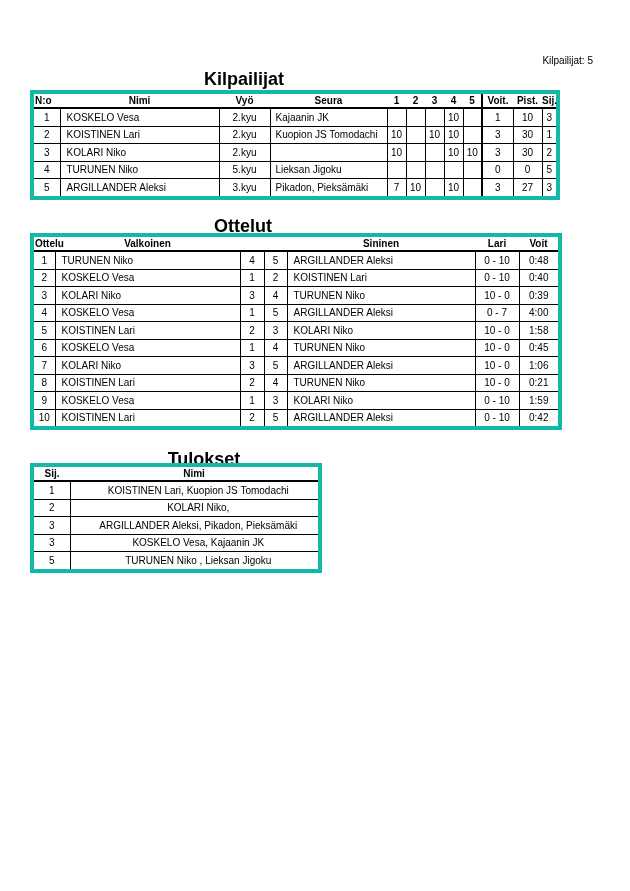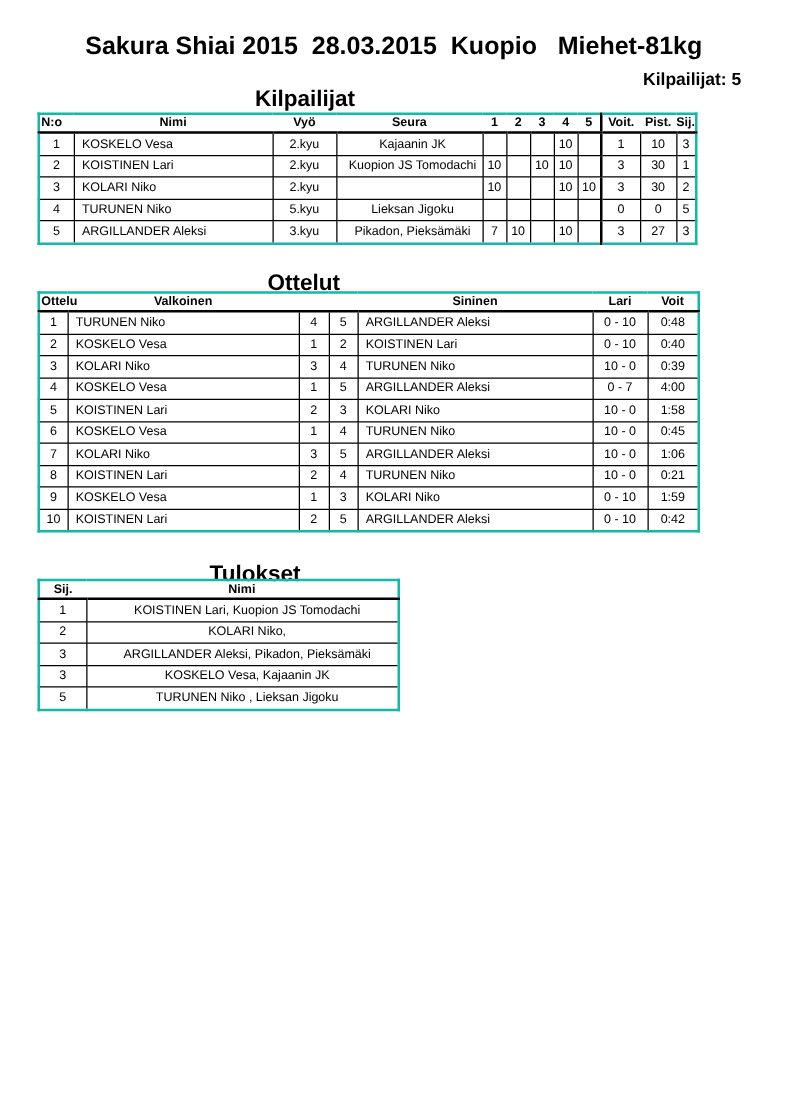--- a/index.html
+++ b/index.html
@@ -17,39 +17,39 @@
     top: 26px; left: 0;
     width: 630px;
     text-align: center;
     font-size: 20px;
     font-weight: bold;
     white-space: pre;
   }
   .count-label {
     position: absolute;
     top: 55px; right: 37px;
-    font-size: 14px;
-    font-weight: bold;
+    font-size: 10px;
+    font-weight: normal;
   }
   .section-title {
     position: absolute;
     transform: translateX(-50%);
     font-size: 18px;
     font-weight: bold;
     white-space: nowrap;
   }
   .st-kilpailijat { left: 244px; top: 69px; }
   .st-ottelut    { left: 243px; top: 216px; }
   .st-tulokset   { left: 204px; top: 449px; }
 
   table.sheet {
     position: absolute;
     border-collapse: collapse;
     table-layout: fixed;
-    border: 2px solid #14b8a6;
+    border: 4px solid #14b8a6;
     font-size: 10px;
   }
   table.sheet th {
     font-weight: bold;
     height: 13px;
     border: none;
     border-bottom: 2px solid #000;
     padding: 0;
     white-space: nowrap;
     overflow: visible;
@@ -62,31 +62,30 @@
     white-space: nowrap;
     overflow: hidden;
     vertical-align: middle;
   }
   .t-kilpailijat { left: 30px; top: 90px;  width: 526px; }
   .t-ottelut     { left: 30px; top: 233px; width: 528px; padding-left: 43px; }
   .t-tulokset    { left: 30px; top: 463px; width: 288px; }
 
   .ac { text-align: center; }
   .al { text-align: left; padding-left: 6px !important; }
-  .al5 { text-align: center; padding-left: 5px !important; }
+  .al5 { text-align: left; padding-left: 5px !important; }
   .al8 { text-align: center; padding-left: 8px !important; }
   .hleft { text-align: left; padding-left: 1px !important; }
   .sep-left { border-left: 2px solid #000 !important; text-align: center; }
 </style>
 </head>
 <body>
 
 <div class="page">
 
-  <div class="main-title">Sakura Shiai 2015  28.03.2015  Kuopio   Miehet-81kg</div>
   <div class="count-label">Kilpailijat: 5</div>
 
   <div class="section-title st-kilpailijat">Kilpailijat</div>
   <table class="sheet t-kilpailijat">
     <colgroup>
       <col style="width:28px">
         <col style="width:159px">
         <col style="width:51px">
         <col style="width:117px">
       <col style="width:19px">

